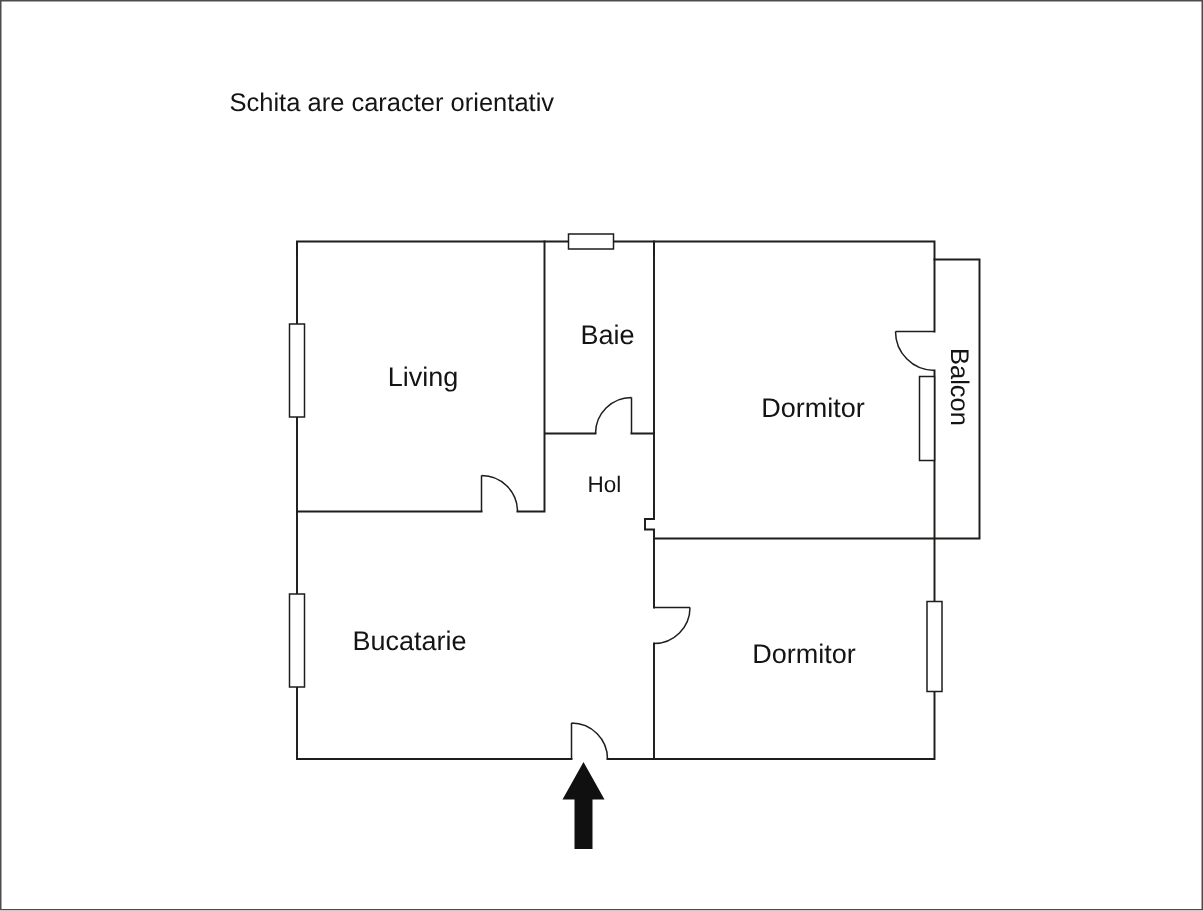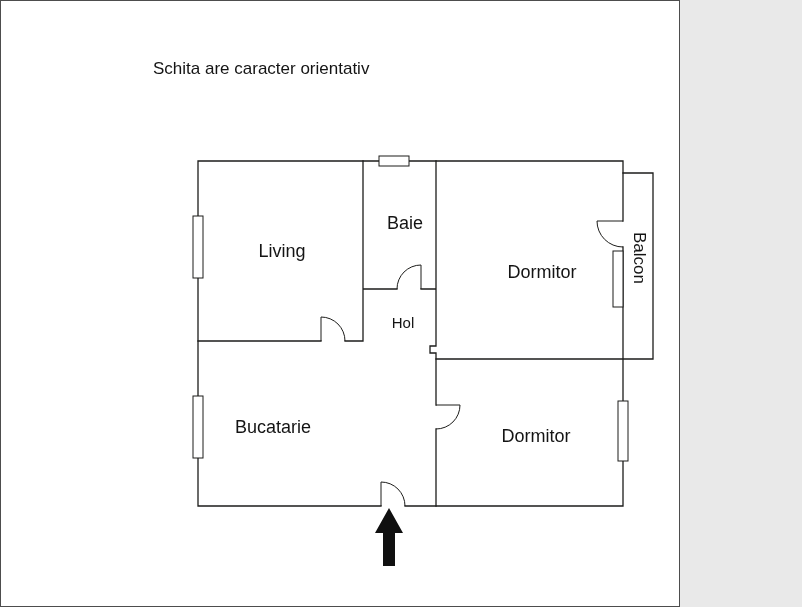--- a/index.html
+++ b/index.html
@@ -5,21 +5,21 @@
   :root{
     --line:#1d1d1b;
     --text:#141414;
     --arrow:#101010;
     --background:#ffffff;
     --frame:#4d4d4d;
   }
   html,body{margin:0;padding:0;background:#e9e9e9;}
   .canvas{
     position:relative;
-    width:680px;height:607px;
+    width:802px;height:607px;
     box-sizing:border-box;
     background:var(--background);
     border:1px solid var(--frame);
     overflow:hidden;
     font-family:"Liberation Sans", sans-serif;
   }
   svg{display:block;}
   .wall{stroke:var(--line);stroke-width:1.3;fill:none;stroke-linecap:square;}
   .door{stroke:var(--line);stroke-width:1;fill:none;}
   .window{stroke:var(--line);stroke-width:1;fill:var(--background);}

